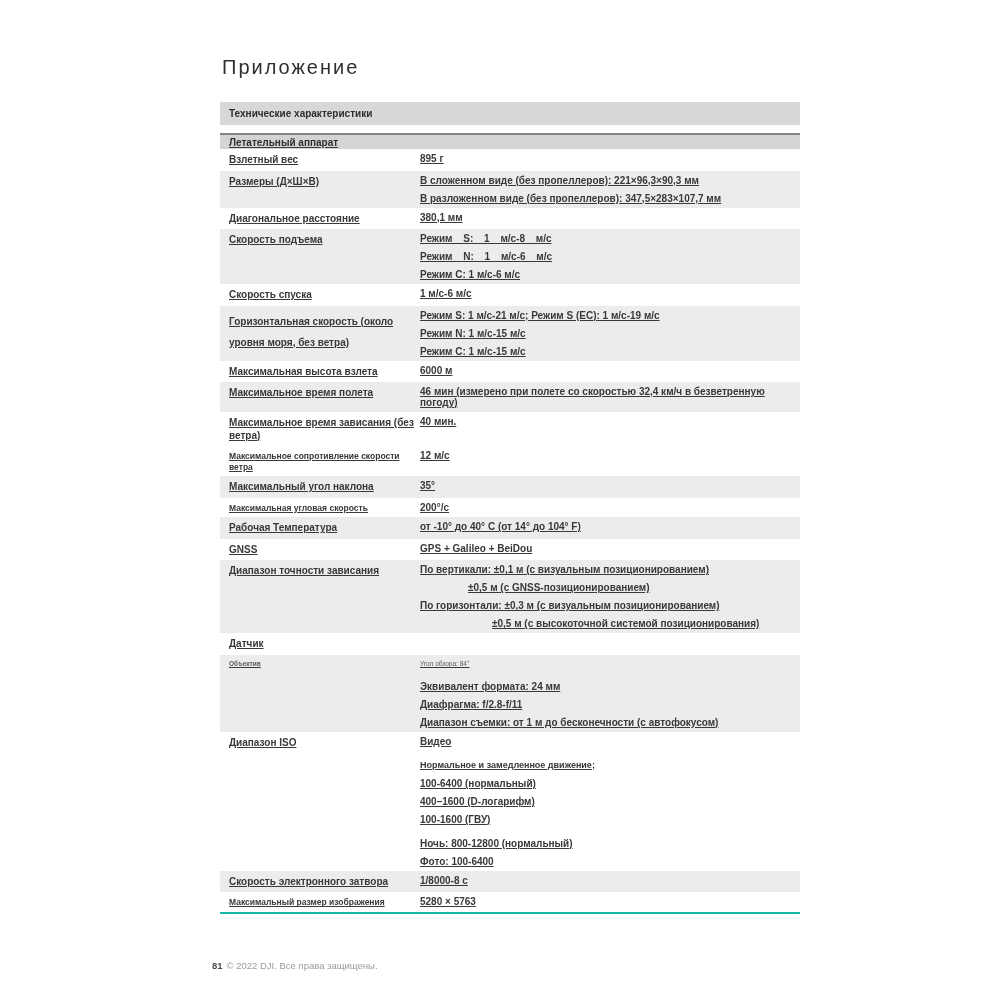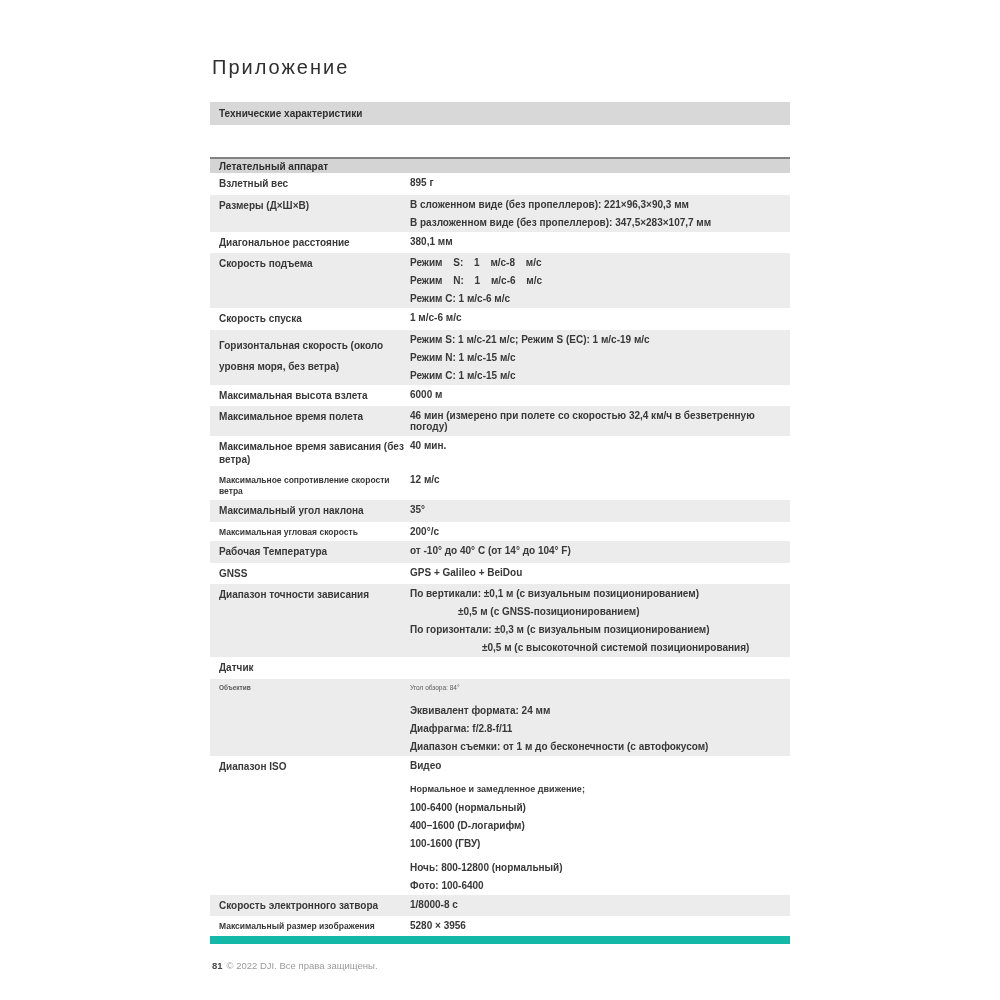--- a/index.html
+++ b/index.html
@@ -2,34 +2,34 @@
 <html><head>
 <meta charset="utf-8">
 <style>
   html, body { margin:0; padding:0; background:#ffffff; }
   body {
     width:1000px; height:1000px; position:relative;
     font-family:"Liberation Sans", sans-serif;
     color:#3a3a3a;
     -webkit-font-smoothing:antialiased;
   }
-  .content { position:absolute; left:210px; top:0; width:580px; }
+  .content { position:absolute; left:220px; top:0; width:580px; }
 
   .title {
     margin:56px 0 0 2px;
     font-size:20px; font-weight:400; letter-spacing:2px; color:#2f2f2f;
   }
 
   .specs-bar {
     margin-top:23px; height:23px; background:#d8d8d8;
     display:flex; align-items:center; padding-left:9px; box-sizing:border-box;
     font-size:10px; font-weight:600; color:#2e2e2e;
   }
 
-  .table { margin-top:32px; border-bottom:8px solid #14b8a6; }
+  .table { margin-top:8px; border-bottom:2px solid #14b8a6;text-decoration:underline; }
 
   .sec-header {
     height:16px; background:#d4d4d4;
     display:flex; align-items:center; padding-left:9px; box-sizing:border-box;
     font-size:10px; font-weight:600; color:#2e2e2e;
   }
   .sec-header.bordered { border-top:2px solid #828282; }
 
   .row { display:flex; padding:4px 0; }
   .row.shade { background:#ececec; }
@@ -198,21 +198,21 @@
       </div>
       <div class="row shade">
         <div class="row-label">Скорость электронного затвора</div>
         <div class="row-value">
           <div class="vline">1/8000-8 с</div>
         </div>
       </div>
       <div class="row">
         <div class="row-label small">Максимальный размер изображения</div>
         <div class="row-value">
-          <div class="vline">5280 × 3956</div>
+          <div class="vline">5280 × 5763</div>
         </div>
       </div>
     </div>
 </div>
 
 <div class="footer">
   <span class="num">81</span><span class="copy">© 2022 DJI. Все права защищены.</span>
 </div>
 
 </body></html>

